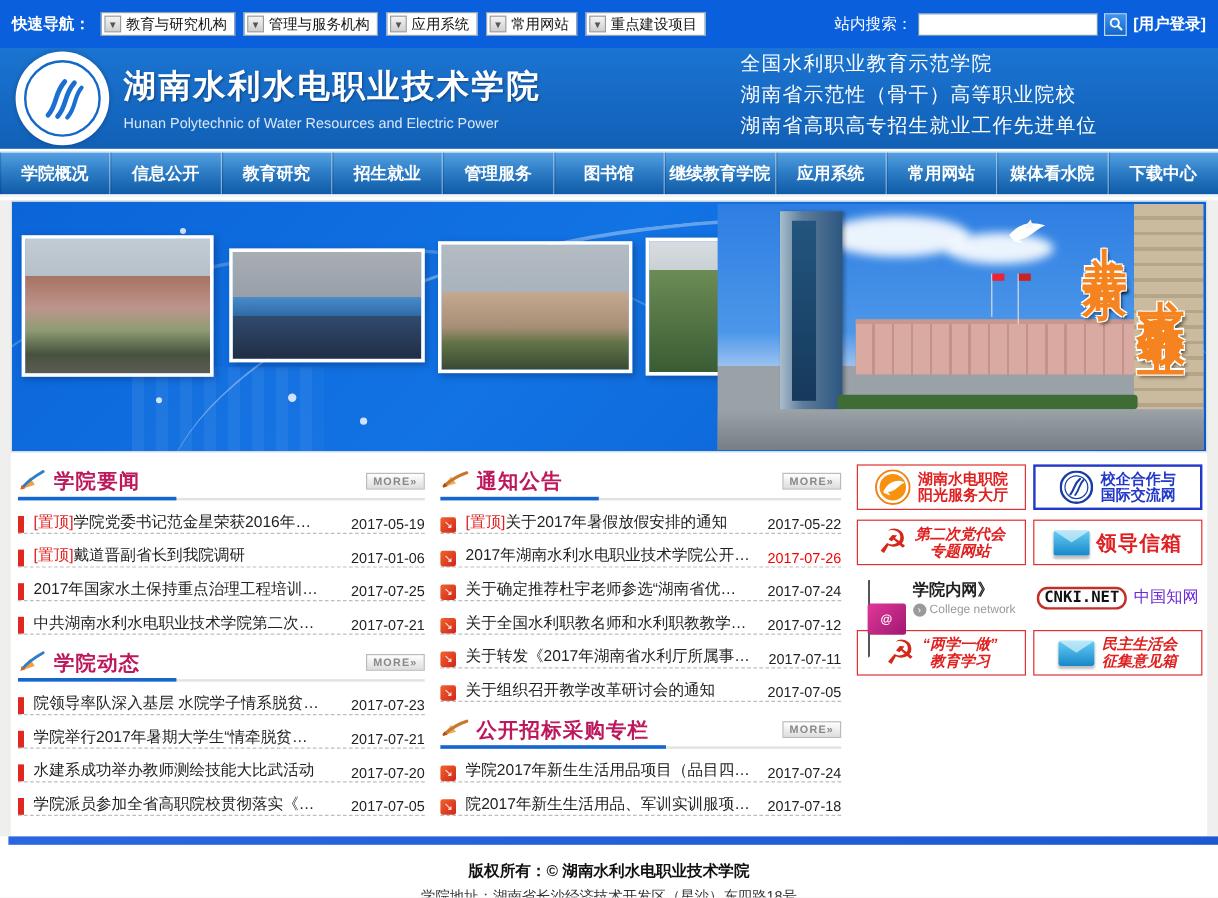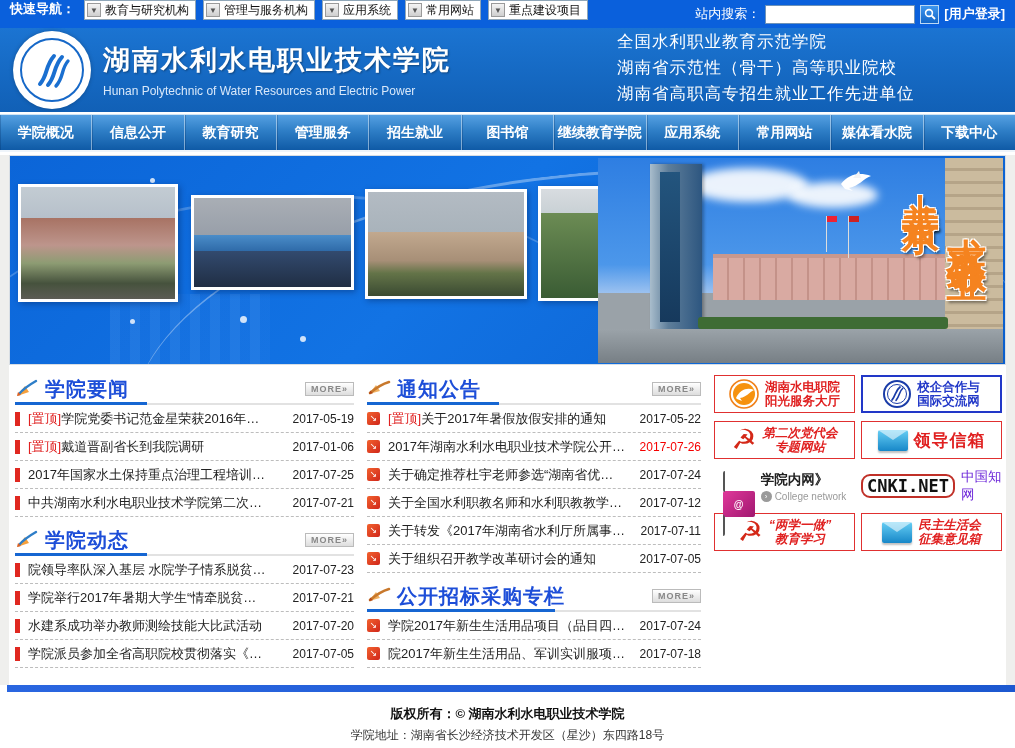--- a/index.html
+++ b/index.html
@@ -3,21 +3,21 @@
 <meta charset="utf-8">
 <style>
   * { margin:0; padding:0; box-sizing:border-box; }
   html,body { width:1015px; }
   body {
     font-family:"Liberation Sans","DejaVu Sans",sans-serif;
     background:#fff; color:#222; width:1015px; height:748px; overflow:hidden;
   }
 
   
-  .topbar { height:28px; background:#0A60DC; display:flex; padding:0 10px; gap:7px; }
+  .topbar { height:40px; background:#0A60DC; display:flex; align-items:center; padding:0 10px; gap:7px; }
   .topbar .qlabel { color:#fff; font-weight:bold; font-size:13px; margin-right:2px; white-space:nowrap; }
   .dropdown { background:#fff; border:1px solid #8FA6B8; height:20px; display:inline-flex; align-items:center; padding:0 6px 0 2px; gap:4px; cursor:pointer; }
   .dropdown .dbtn { width:14px; height:14px; background:linear-gradient(180deg,#f4f4f4,#cfcfcf); border:1px solid #9a9a9a; font-size:8px; color:#555; display:flex; align-items:center; justify-content:center; }
   .dropdown .dtext { font-size:12px; color:#111; white-space:nowrap; }
   .topbar .spacer { flex:1; }
   .searchwrap { display:flex; align-items:center; gap:5px; }
   .searchwrap .slabel { color:#fff; font-weight:normal; font-size:13px; white-space:nowrap; }
   .search-input { width:150px; height:19px; border:1px solid #6d92b8; background:#fff; font-size:12px; padding:0 4px; }
   .search-btn { width:19px; height:19px; background:linear-gradient(180deg,#3f96ee,#1266c8); border:1px solid #bcd8f4; display:flex; align-items:center; justify-content:center; cursor:pointer; }
   .login { color:#fff; font-weight:bold; font-size:13px; white-space:nowrap; cursor:pointer; }
@@ -71,24 +71,24 @@
     text-shadow:-1px -1px 0 #fff,1px -1px 0 #fff,-1px 1px 0 #fff,1px 1px 0 #fff,2px 3px 3px rgba(0,0,0,.45); }
   .calli1 { right:64px; top:6px; }
   .calli2 { right:16px; top:48px; font-size:40px; }
 
   
   .main { background:#fff; display:flex; gap:13px; padding:10px 4px 8px 6px; min-height:292px; }
   .col-left { width:342px; } .col-mid { width:337px; } .col-right { width:288px; }
   .section { margin-bottom:9px; }
   .sec-head { height:30px; display:flex; align-items:center; border-bottom:2px solid #E2E2E2; position:relative; }
   .sec-head .sicon { width:24px; height:22px; margin-right:6px; }
-  .sec-title { color:#1d4ed8; font-size:20px; font-weight:bold; letter-spacing:1px; }
+  .sec-title { color:#be185d; font-size:17px; font-weight:bold; letter-spacing:1px; }
   .sec-line { position:absolute; left:0; bottom:-2px; height:3px; background:#1666D2; }
   .more { margin-left:auto; font-size:9px; font-weight:bold; color:#888; letter-spacing:1px; border:1px solid #bbb; background:linear-gradient(180deg,#fff,#ddd); padding:1px 5px; cursor:pointer; }
-  .row { height:28px; display:flex; align-items:center; border-bottom:1px dashed #BDBDBD; cursor:pointer; }
+  .row { height:28px; display:flex; align-items:flex-end; border-bottom:1px dashed #BDBDBD; cursor:pointer; }
   .bullet-bar { width:5px; height:14px; background:#E02820; margin-right:8px; flex:none; }
   .bullet-sq { width:13px; height:13px; background:linear-gradient(135deg,#F2622E,#D0261A); color:#fff; font-size:9px; line-height:13px; text-align:center; margin-right:8px; flex:none; border-radius:2px; }
   .row .tag { color:#E02020; font-size:13px; white-space:nowrap; }
   .row .txt { flex:1; font-size:13px; color:#222; white-space:nowrap; overflow:hidden; text-overflow:ellipsis; }
   .row .date { font-size:12px; color:#222; margin-left:8px; white-space:nowrap; }
   .row .date.red { color:#F50000; }
 
   
   .badges { display:grid; grid-template-columns:141px 141px; gap:8px 6px; }
   .badge { height:38px; display:flex; align-items:center; justify-content:center; gap:6px; background:#fff; cursor:pointer; }
@@ -103,21 +103,21 @@
   .env { width:30px; height:21px; background:linear-gradient(180deg,#66CEF4,#1787C8); position:relative; border-radius:2px; box-shadow:0 2px 2px rgba(0,0,0,.25); flex:none; }
   .env::before { content:''; position:absolute; left:0; top:0; border-left:15px solid transparent; border-right:15px solid transparent; border-top:10px solid rgba(255,255,255,.55); }
   .monitor { width:32px; height:26px; position:relative; flex:none; }
   .mon-screen { width:32px; height:21px; background:#555; border-radius:3px; padding:2px; }
   .mon-inner { width:100%; height:100%; background:linear-gradient(135deg,#E0389A,#A01870); color:#fff; font-size:10px; font-weight:bold; display:flex; align-items:center; justify-content:center; border-radius:2px; }
   .mon-stand { width:12px; height:3px; background:#888; margin:1px auto 0; }
   .intranet-text { text-align:left; }
   .intranet-label { font-size:13.5px; color:#222; font-weight:bold; }
   .intranet-sub { font-size:10px; color:#9a9a9a; display:flex; align-items:center; gap:3px; margin-top:2px; }
   .circ-arrow { width:11px; height:11px; border-radius:50%; background:#9a9a9a; color:#fff; font-size:8px; line-height:11px; text-align:center; display:inline-block; }
-  .cnki-pill { border:2px solid #C03028; border-radius:9px; padding:0 4px; font-family:"DejaVu Sans Mono","Liberation Mono",monospace; font-size:17px; font-weight:bold; color:#111; }
+  .cnki-pill { border:2px solid #C03028; border-radius:9px; padding:0 4px; font-family:"DejaVu Sans Mono","Liberation Mono",monospace; font-size:13px; font-weight:bold; color:#111; }
   .cnki-label { font-size:13.5px; color:#6d28d9; }
 
   
   .footer-bar { height:7px; background:linear-gradient(90deg,#2A66E0,#1C58D0); margin-left:7px; }
   .footer { text-align:center; padding-top:11px; }
   .f1 { font-size:13px; font-weight:bold; color:#111; line-height:22px; }
   .f2 { font-size:12px; color:#333; line-height:21px; }
 </style>
 </head>
 <body>
@@ -176,22 +176,22 @@
     <div>全国水利职业教育示范学院</div>
     <div>湖南省示范性（骨干）高等职业院校</div>
     <div>湖南省高职高专招生就业工作先进单位</div>
   </div>
 </div>
 
 <div class="nav">
   <div class="nav-item">学院概况</div>
   <div class="nav-item">信息公开</div>
   <div class="nav-item">教育研究</div>
+  <div class="nav-item">招生就业</div>
   <div class="nav-item">管理服务</div>
-  <div class="nav-item">招生就业</div>
   <div class="nav-item">图书馆</div>
   <div class="nav-item">继续教育学院</div>
   <div class="nav-item">应用系统</div>
   <div class="nav-item">常用网站</div>
   <div class="nav-item">媒体看水院</div>
   <div class="nav-item">下载中心</div>
 </div>
 
 <div class="gutter">
 

